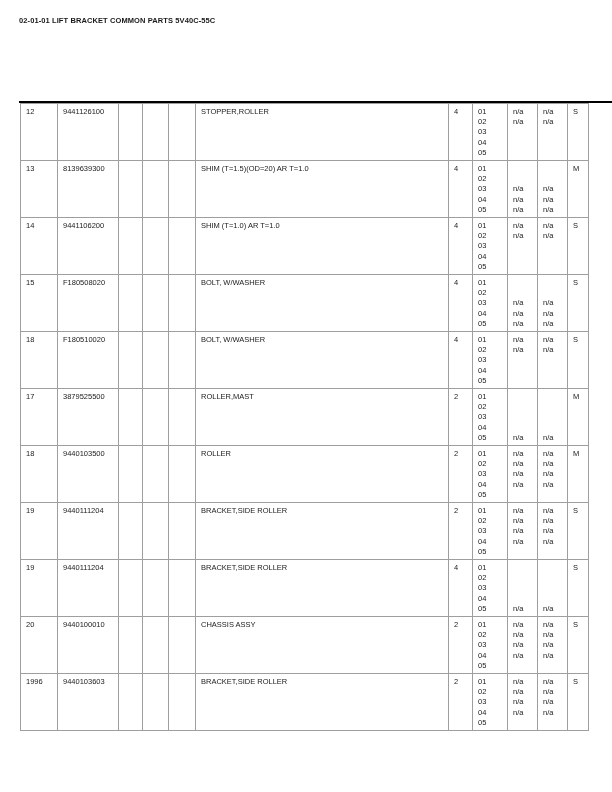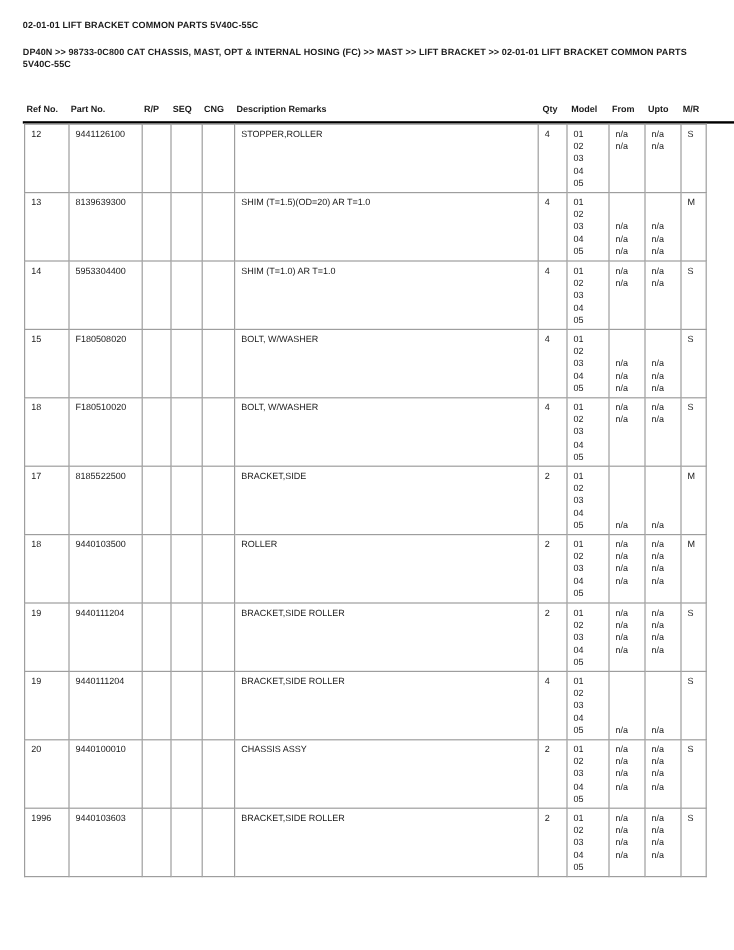--- a/index.html
+++ b/index.html
@@ -54,35 +54,21 @@
   td.c-desc{padding-left:6px;}
   .mline{height:10.2px;line-height:10.2px;}
 </style>
 </head>
 <body>
 
 <div class="page">
 
   <div class="doc-title">02-01-01 LIFT BRACKET COMMON PARTS 5V40C-55C</div>
 
-  <div class="breadcrumb">DP40N &gt;&gt; 98733-0C800 CAT CHASSIS, MAST, OPT &amp; INTERNAL HOSING (FC) &gt;&gt; MAST &gt;&gt; LIFT BRACKET &gt;&gt; 02-01-01 LIFT BRACKET COMMON PARTS 5V40C-55C</div>
-
-  <div class="col-headers">
-    <span class="h-ref">Ref No.</span>
-    <span class="h-part">Part No.</span>
-    <span class="h-rp">R/P</span>
-    <span class="h-seq">SEQ</span>
-    <span class="h-cng">CNG</span>
-    <span class="h-desc">Description Remarks</span>
-    <span class="h-qty">Qty</span>
-    <span class="h-model">Model</span>
-    <span class="h-from">From</span>
-    <span class="h-upto">Upto</span>
-    <span class="h-mr">M/R</span>
-  </div>
+
 
   <div class="thick-rule"></div>
 
   <table class="parts">
     <colgroup>
       <col style="width:37px">
         <col style="width:61px">
         <col style="width:24px">
       <col style="width:26px">
         <col style="width:27px">
@@ -153,21 +139,21 @@
             <div class="mline"></div>
             <div class="mline">n/a</div>
             <div class="mline">n/a</div>
             <div class="mline">n/a</div>
           </td>
     <td class="c-mr">M</td>
   </tr>
 
   <tr>
     <td class="c-ref">14</td>
-    <td class="c-part">5953304400</td>
+    <td class="c-part">9441106200</td>
     <td class="c-rp"></td>
     <td class="c-seq"></td>
     <td class="c-cng"></td>
     <td class="c-desc">SHIM (T=1.0) AR T=1.0</td>
     <td class="c-qty">4</td>
     <td class="c-model">
             <div class="mline">01</div>
             <div class="mline">02</div>
             <div class="mline">03</div>
             <div class="mline">04</div>
@@ -249,25 +235,25 @@
             <div class="mline">n/a</div>
             <div class="mline"></div>
             <div class="mline"></div>
             <div class="mline"></div>
           </td>
     <td class="c-mr">S</td>
   </tr>
 
   <tr>
     <td class="c-ref">17</td>
-    <td class="c-part">8185522500</td>
-    <td class="c-rp"></td>
-    <td class="c-seq"></td>
-    <td class="c-cng"></td>
-    <td class="c-desc">BRACKET,SIDE</td>
+    <td class="c-part">3879525500</td>
+    <td class="c-rp"></td>
+    <td class="c-seq"></td>
+    <td class="c-cng"></td>
+    <td class="c-desc">ROLLER,MAST</td>
     <td class="c-qty">2</td>
     <td class="c-model">
             <div class="mline">01</div>
             <div class="mline">02</div>
             <div class="mline">03</div>
             <div class="mline">04</div>
             <div class="mline">05</div>
           </td>
     <td class="c-from">
             <div class="mline"></div>

